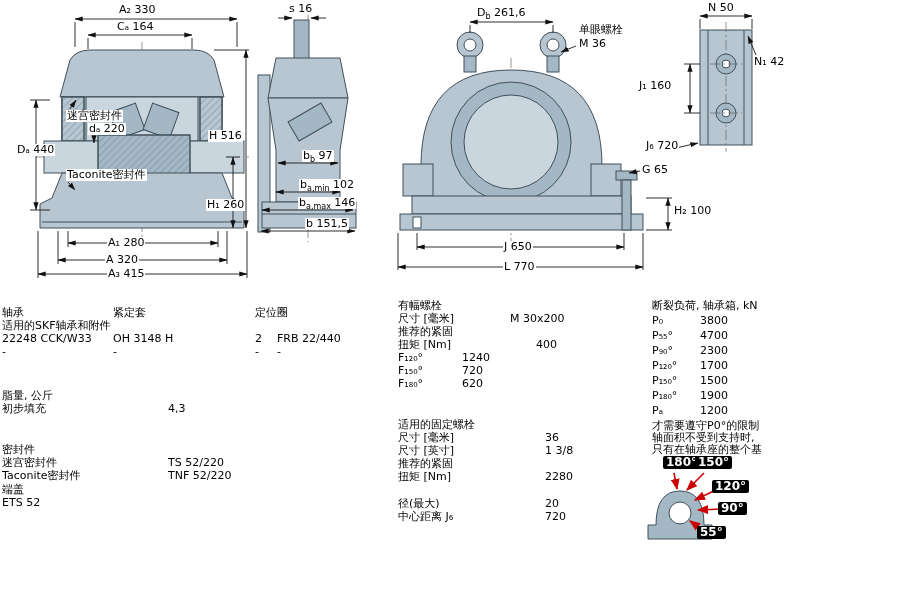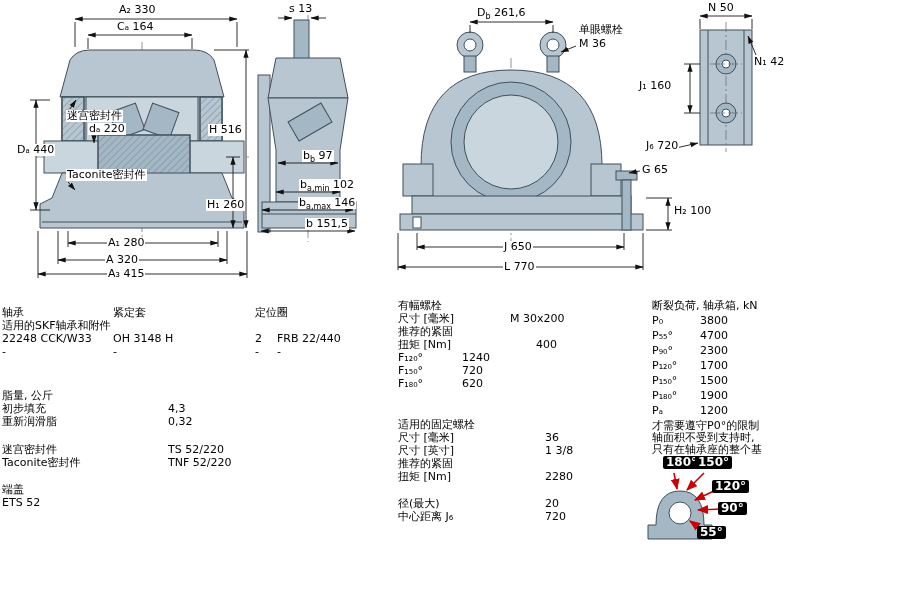--- a/index.html
+++ b/index.html
@@ -208,27 +208,27 @@
       </g>
     </g>
   </svg>
 
   <div class="lbl" style="left:118px;top:4px">A₂ 330</div>
   <div class="lbl" style="left:116px;top:21px">Cₐ 164</div>
   <div class="lbl" style="left:66px;top:110px">迷宫密封件</div>
   <div class="lbl" style="left:88px;top:123px">dₐ 220</div>
   <div class="lbl" style="left:16px;top:144px">Dₐ 440</div>
   <div class="lbl" style="left:66px;top:169px">Taconite密封件</div>
-  <div class="lbl" style="left:208px;top:124px">H 516</div>
+  <div class="lbl" style="left:208px;top:130px">H 516</div>
   <div class="lbl" style="left:206px;top:199px">H₁ 260</div>
   <div class="lbl" style="left:107px;top:237px">A₁ 280</div>
   <div class="lbl" style="left:105px;top:254px">A 320</div>
   <div class="lbl" style="left:107px;top:268px">A₃ 415</div>
 
-  <div class="lbl" style="left:288px;top:3px">s 13</div>
+  <div class="lbl" style="left:288px;top:3px">s 16</div>
   <div class="lbl" style="left:302px;top:150px"><span>b</span><sub>b</sub><span> 97</span></div>
   <div class="lbl" style="left:299px;top:179px"><span>b</span><sub>a,min</sub><span> 102</span></div>
   <div class="lbl" style="left:298px;top:197px"><span>b</span><sub>a,max</sub><span> 146</span></div>
   <div class="lbl" style="left:305px;top:218px">b 151,5</div>
 
   <div class="lbl" style="left:476px;top:7px"><span>D</span><sub>b</sub><span> 261,6</span></div>
   <div class="lbl bold" style="left:578px;top:24px">单眼螺栓</div>
   <div class="lbl" style="left:578px;top:38px">M 36</div>
   <div class="lbl" style="left:641px;top:164px">G 65</div>
   <div class="lbl" style="left:673px;top:205px">H₂ 100</div>
@@ -264,27 +264,26 @@
   </div>
 
   <div class="tblock" style="left:2px;top:389px">
     <div class="trow bold">
         <span>脂量, 公斤</span>
       </div>
     <div class="trow">
       <span style="width:166px">初步填充</span>
       <span>4,3</span>
     </div>
-    <div class="trow">
-      <span style="width:166px">重新润滑脂</span>
-      <span>0,32</span>
-    </div>
   </div>
 
   <div class="tblock" style="left:2px;top:443px">
+    <div class="trow bold">
+        <span>密封件</span>
+      </div>
     <div class="trow">
       <span style="width:166px">迷宫密封件</span>
       <span>TS 52/220</span>
     </div>
     <div class="trow">
       <span style="width:166px">Taconite密封件</span>
       <span>TNF 52/220</span>
     </div>
   </div>
 

